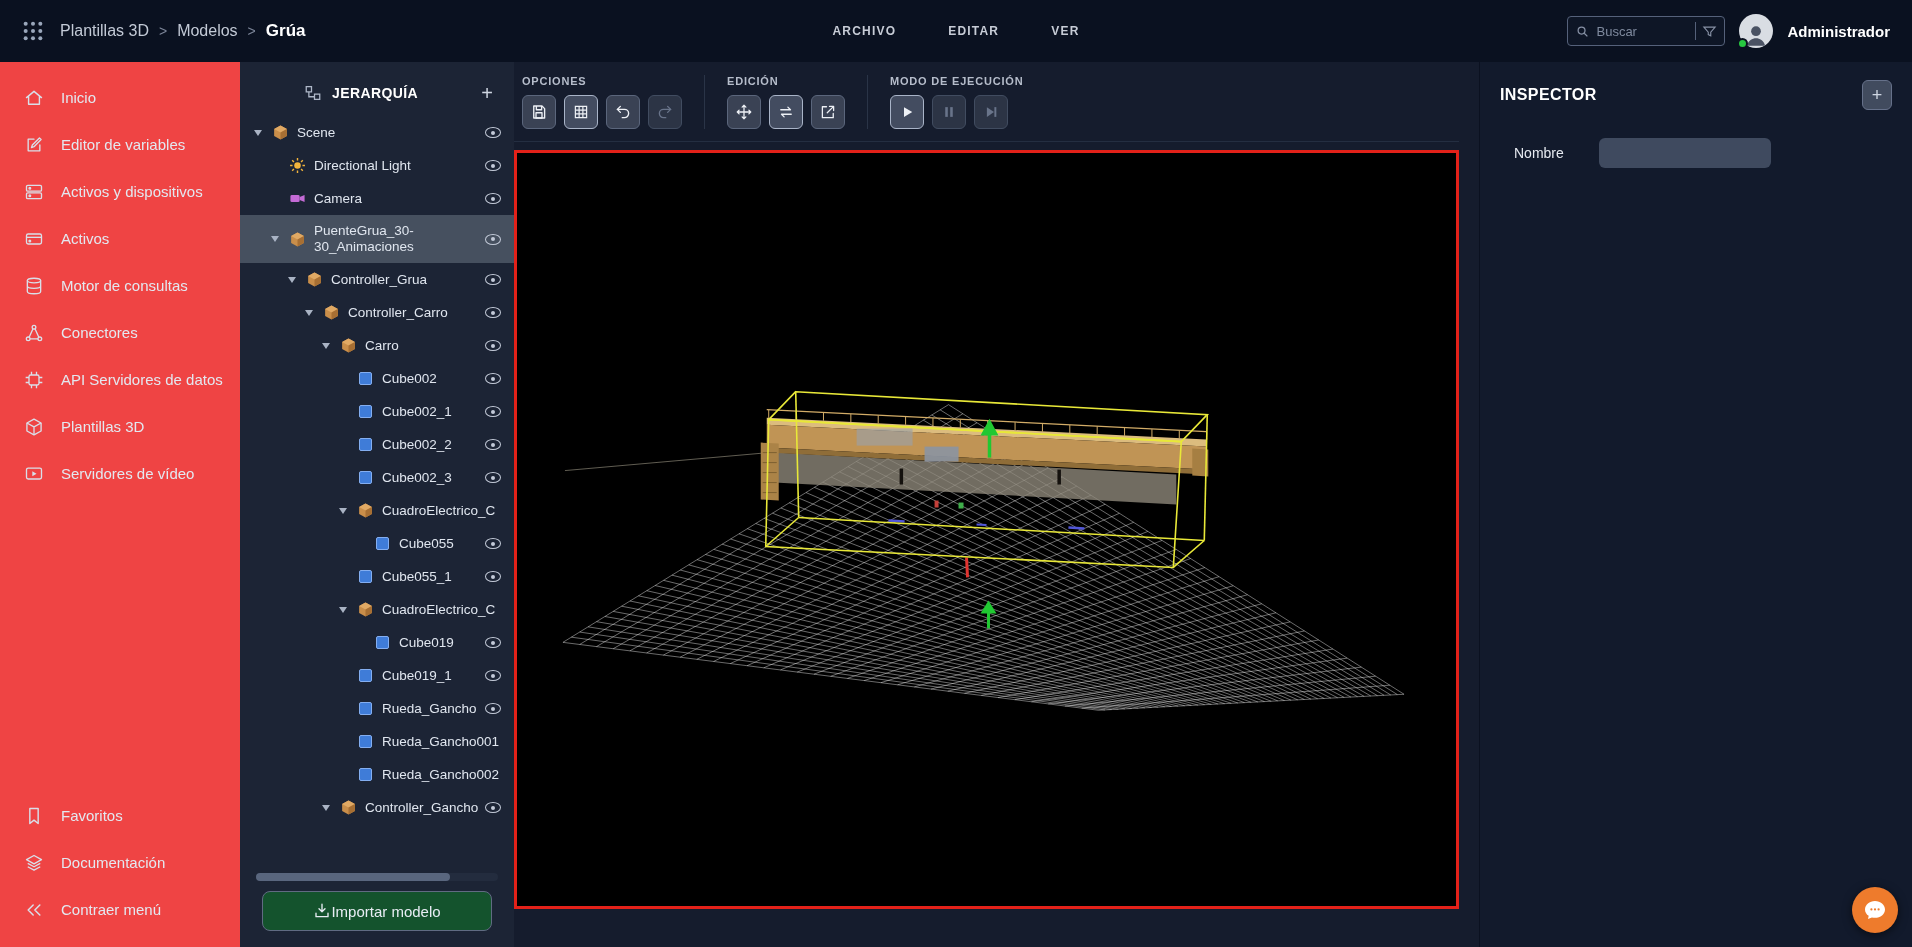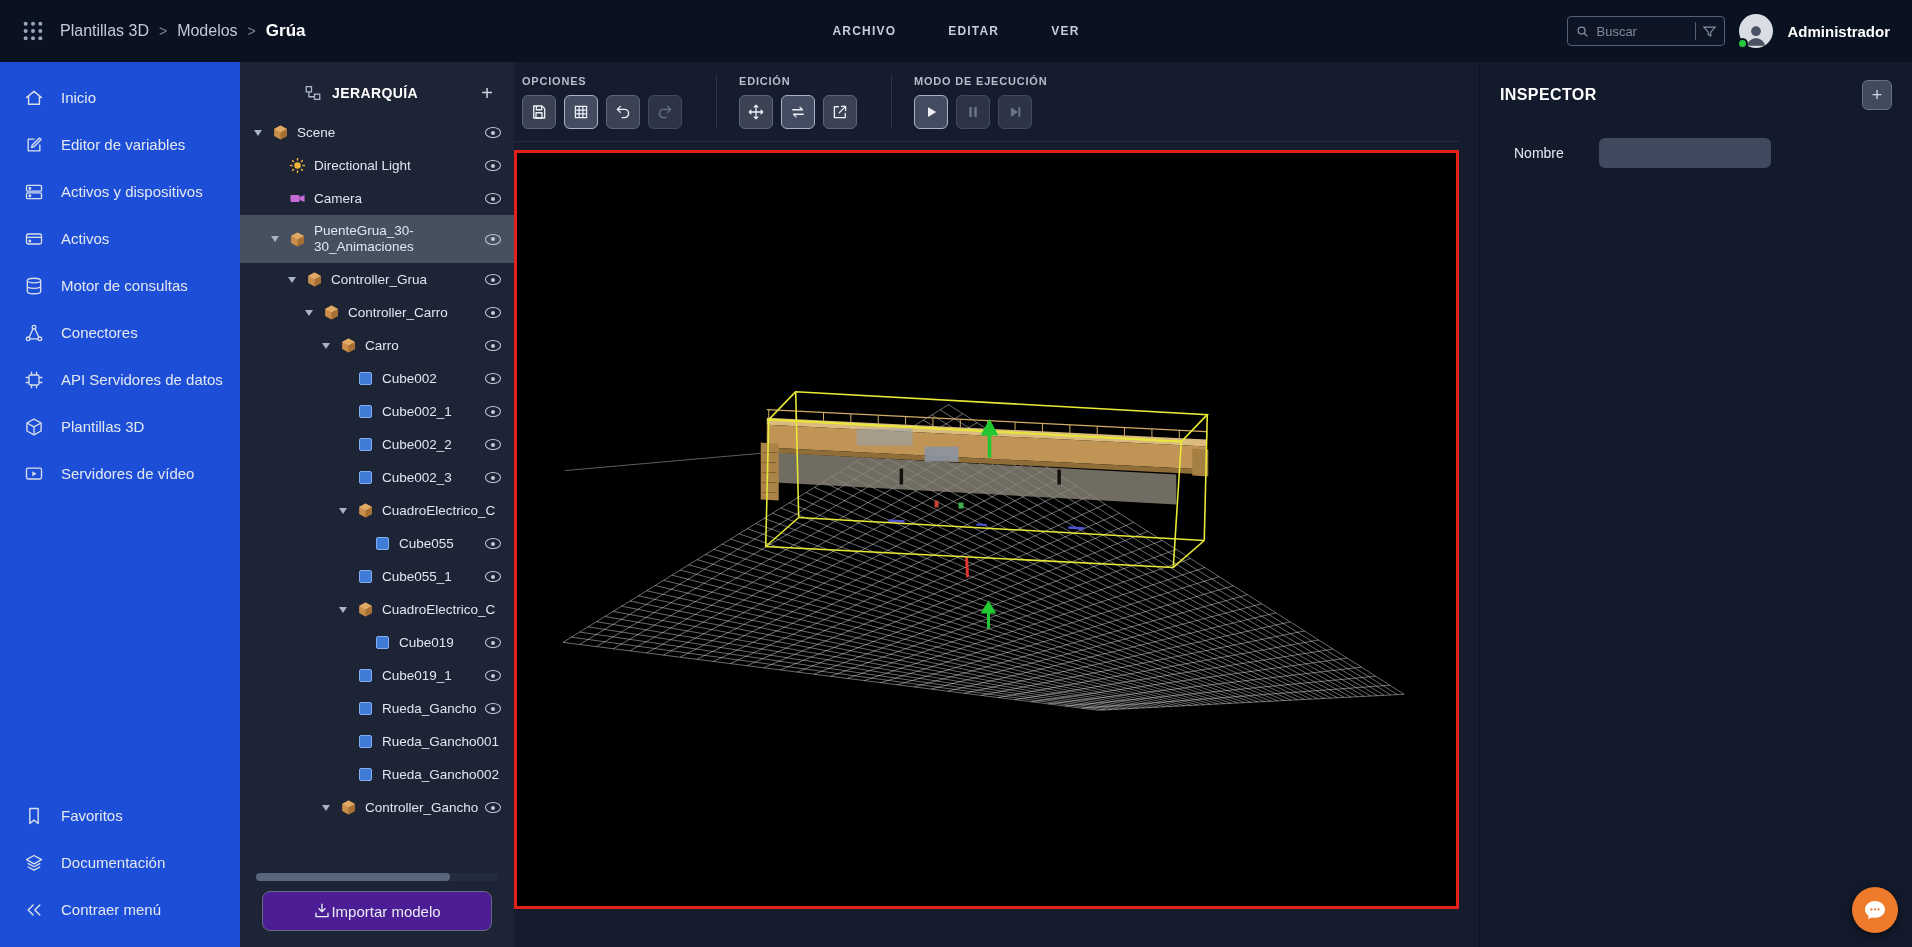--- a/index.html
+++ b/index.html
@@ -25,21 +25,21 @@
   .sb-div{width:1px;height:18px;background:#55617a;flex:none;}
   .avatarwrap{position:relative;width:34px;height:34px;flex:none;cursor:pointer;}
   .avatar{width:34px;height:34px;border-radius:50%;background:#d9dde3;display:flex;align-items:flex-end;justify-content:center;overflow:hidden;}
   .statusdot{position:absolute;left:-2px;bottom:-1px;width:11px;height:11px;border-radius:50%;background:#27c840;border:2px solid #0a1120;}
   .username{font-size:15px;font-weight:bold;color:#ffffff;}
 
   
   .app{flex:1;display:flex;min-height:0;}
 
   
-  .sidebar{width:240px;background:#1d4ed8;display:flex;flex-direction:column;padding:12px 0 14px;flex:none;}
+  .sidebar{width:240px;background:#ef4444;display:flex;flex-direction:column;padding:12px 0 14px;flex:none;}
   .s-item{height:47px;display:flex;align-items:center;gap:17px;padding:0 24px;font-size:15px;color:#e3e8f0;cursor:pointer;white-space:nowrap;}
   .s-ic{width:20px;height:20px;color:#d9dfe9;flex:none;display:flex;}
   .s-spacer{flex:1;}
 
   
   .hierarchy{width:274px;background:#1c2435;display:flex;flex-direction:column;padding:14px 0 16px;flex:none;}
   .h-head{display:flex;align-items:center;gap:10px;padding:0 16px;height:34px;flex:none;margin-left:48px;}
   .h-ic{width:18px;height:18px;color:#aeb7c8;display:flex;}
   .h-title{flex:1;font-size:14px;font-weight:bold;color:#ffffff;letter-spacing:.4px;}
   .plus{color:#cfd6e2;cursor:pointer;font-size:20px;line-height:1;width:22px;text-align:center;}
@@ -54,29 +54,29 @@
   .csp{width:16px;flex:none;}
   .ci{width:17px;height:17px;margin:0 8px 0 2px;flex:none;display:flex;}
   .mesh{width:13px;height:13px;background:#3f7cd8;border:1px solid #84aef0;border-radius:2px;margin:0 10px 0 4px;flex:none;}
   .lbl{flex:1;white-space:nowrap;overflow:hidden;min-width:0;}
   .row.sel .lbl{white-space:normal;line-height:1.2;word-break:break-word;}
   .eye{width:18px;height:16px;position:relative;flex:none;display:flex;align-items:center;justify-content:center;cursor:pointer;}
   .eye::before{content:"";width:14px;height:9px;border:1.5px solid #c3cad8;border-radius:50%;}
   .eye::after{content:"";position:absolute;width:4px;height:4px;border-radius:50%;background:#c3cad8;}
   .h-scroll{height:8px;background:#232c3e;border-radius:4px;margin:8px 16px 0;flex:none;cursor:pointer;}
   .h-thumb{width:80%;height:100%;background:#59667e;border-radius:4px;}
-  .import-btn{margin:10px 22px 0;height:40px;border-radius:8px;background:#4c1d95;border:1px solid #606b82;
+  .import-btn{margin:10px 22px 0;height:40px;border-radius:8px;background:#14532d;border:1px solid #606b82;
     color:#e8edf4;font-size:15px;font-family:inherit;display:flex;align-items:center;justify-content:center;cursor:pointer;flex:none;}
   .import-btn svg{color:#e8edf4;}
 
   
   .main{flex:1;display:flex;flex-direction:column;background:#151c2d;padding:0 20px 0 0;min-width:0;}
   .toolbar{height:80px;display:flex;align-items:flex-start;padding:13px 0 0 8px;border-bottom:1px solid #242e41;flex:none;}
   .tgroup{display:flex;flex-direction:column;gap:8px;padding-right:22px;}
-  .tgroup + .tgroup{border-left:1px solid #2a3447;padding-left:22px;margin-left:12px;}
+  .tgroup + .tgroup{border-left:1px solid #2a3447;padding-left:22px;}
   .tlabel{font-size:11px;font-weight:bold;letter-spacing:.8px;color:#b6bdcb;}
   .btnrow{display:flex;gap:8px;}
   .tbtn{width:34px;height:34px;border-radius:6px;background:#3a4254;border:1px solid #5b667c;display:flex;
     align-items:center;justify-content:center;cursor:pointer;color:#eef1f6;padding:0;}
   .tbtn.active{border-color:#a9b4c8;background:#434c60;}
   .tbtn.dis{background:#2c3445;border-color:#414c60;color:#69748a;}
   .viewport{flex:1;margin:8px 0 38px 0;border:3px solid #e32119;background:#000;position:relative;overflow:hidden;min-height:0;}
   .viewport svg{position:absolute;inset:0;width:100%;height:100%;}
 
   

